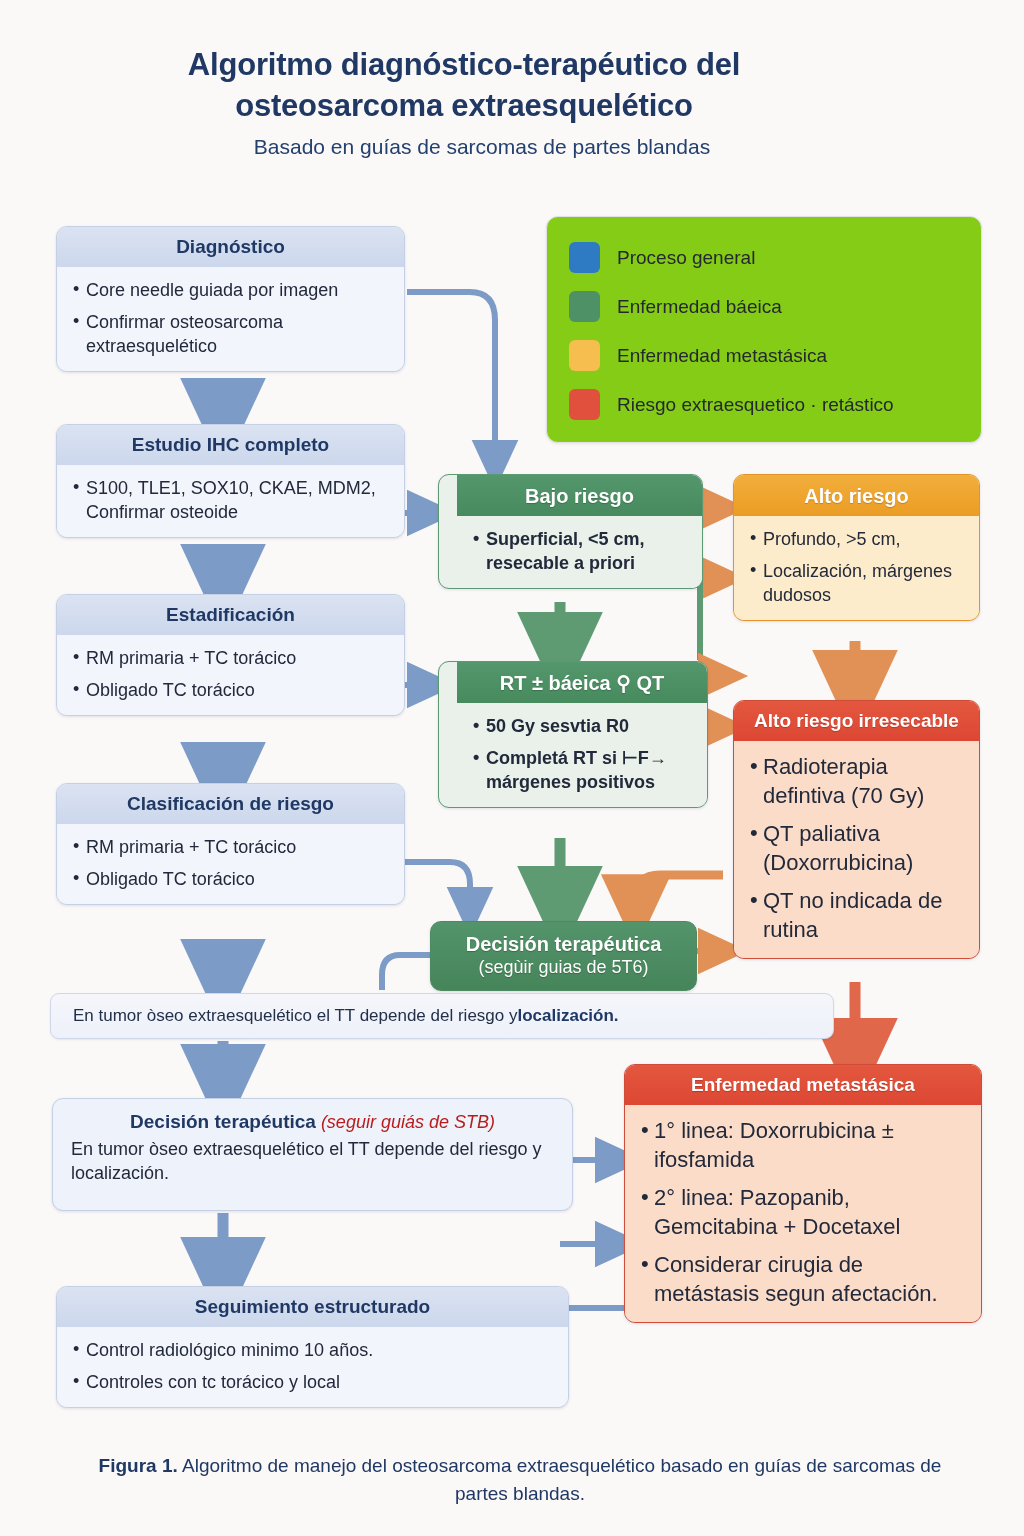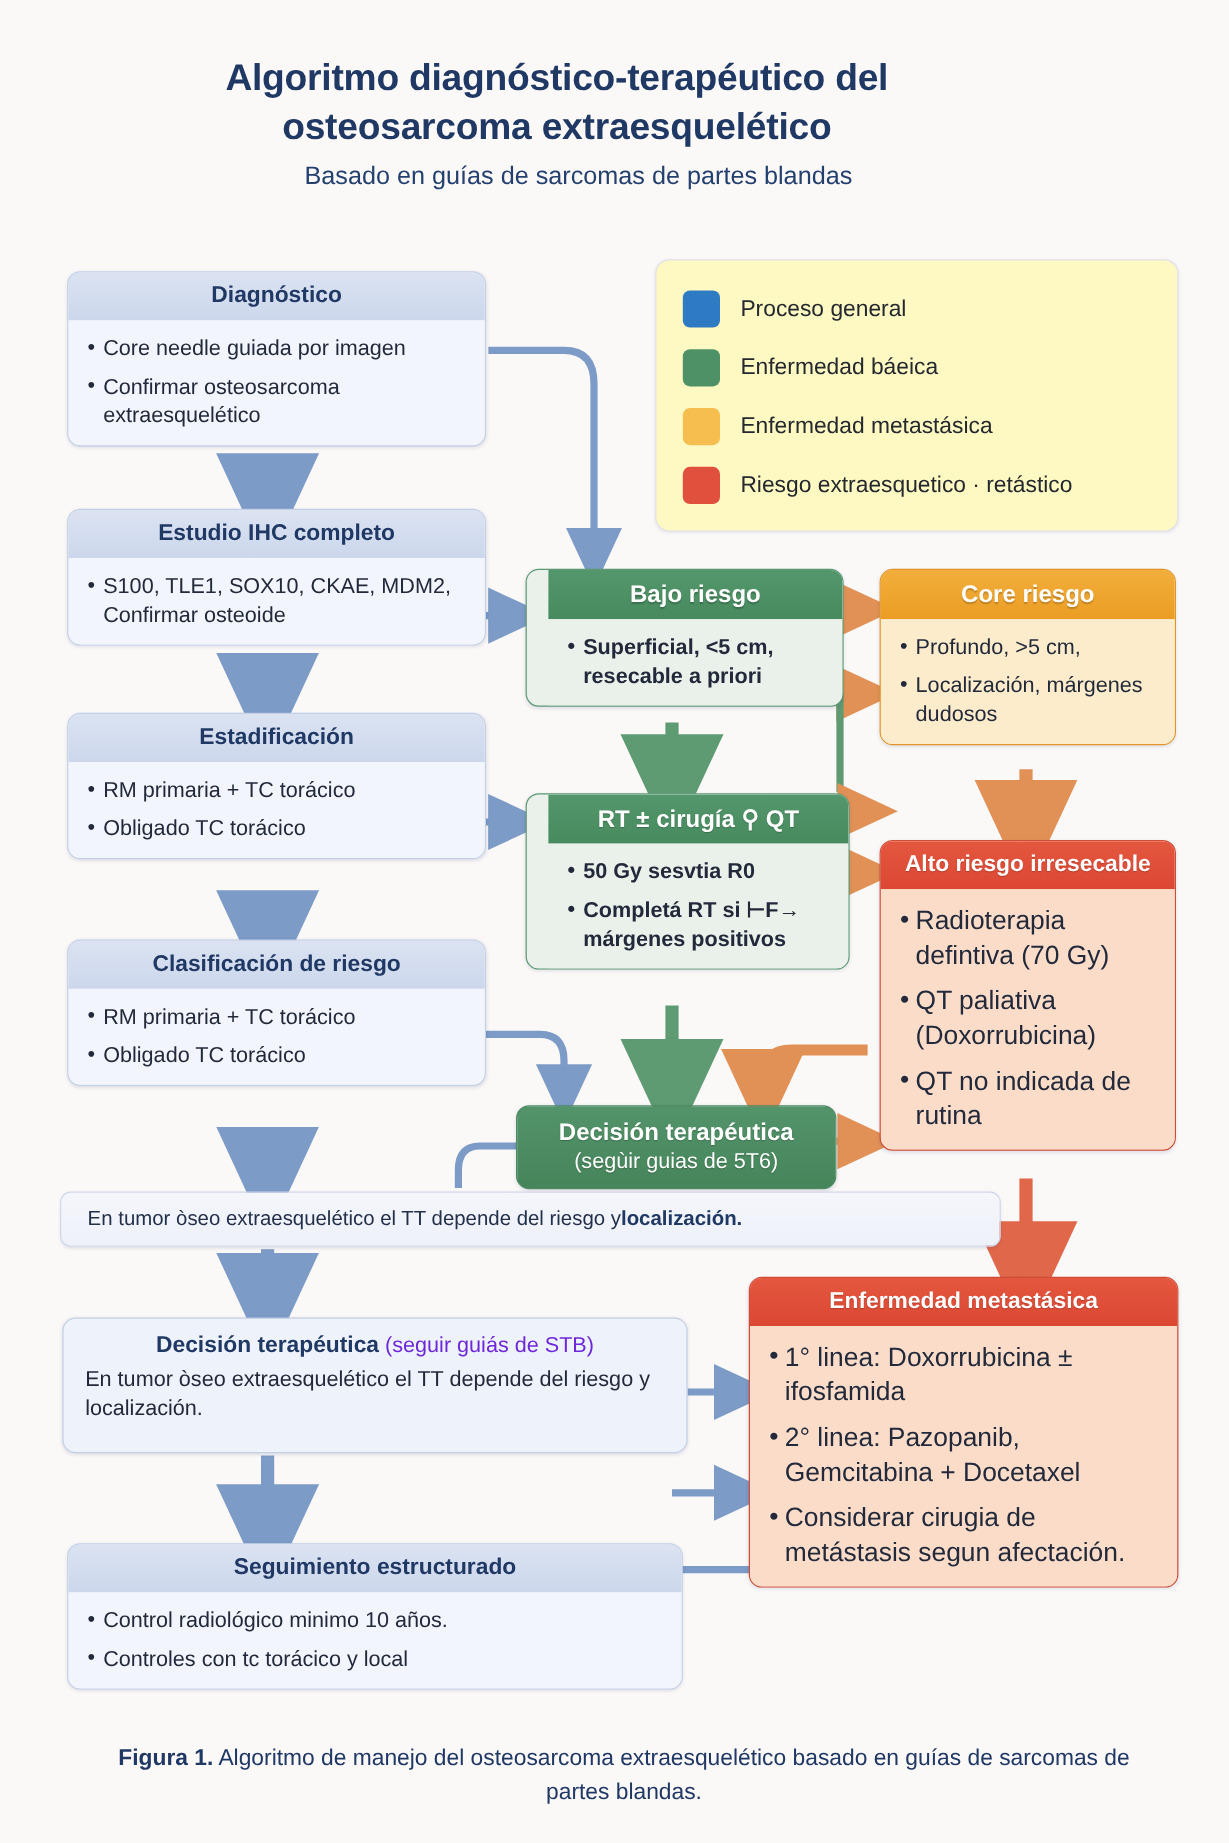--- a/index.html
+++ b/index.html
@@ -57,21 +57,21 @@
 
   
   .red{border:1px solid #cf4c39;background:#fbdcc8;}
   .red .hd{background:linear-gradient(180deg,#e4573f,#dc4733);color:#ffffff;font-size:19px;
            text-shadow:0 1px 1px rgba(0,0,0,.22);}
   .red .bd{background:#fbdcc9;color:#22293a;font-size:22px;}
 
   
   #legend{
     position:absolute;left:546px;top:216px;width:436px;height:227px;
-    background:#fef9c3;border:1px solid #e2e2e6;border-radius:12px;
+    background:#84cc16;border:1px solid #e2e2e6;border-radius:12px;
     box-shadow:0 1px 3px rgba(40,60,100,.10);
     z-index:2;padding:16px 0 0 22px;box-sizing:border-box;
   }
   .lg-row{display:flex;align-items:center;height:49px;}
   .lg-sw{width:31px;height:31px;border-radius:6px;flex:none;margin-right:17px;}
   .lg-tx{font-size:19px;color:#25282e;}
 
   
   #banner{
     position:absolute;left:50px;top:993px;width:784px;height:46px;
@@ -85,21 +85,21 @@
 
   
   #dec-low{
     position:absolute;left:52px;top:1098px;width:521px;height:113px;
     background:#eef2fa;border:1px solid #c3d0e6;border-radius:11px;z-index:2;
     box-sizing:border-box;padding:12px 18px 0;
     box-shadow:0 1px 3px rgba(40,60,100,.13);
   }
   #dec-low .t1{text-align:center;font-size:19px;color:#1f3864;margin-bottom:4px;}
   #dec-low .t1 b{font-weight:bold;}
-  #dec-low .t1 .sm{font-weight:normal;font-size:18px;color:#6d28d9;}
+  #dec-low .t1 .sm{font-weight:normal;font-size:18px;color:#b91c1c;font-style:italic;}
   #dec-low .t2{font-size:18px;color:#22293a;line-height:1.36;}
 
   
   #dec-green{
     position:absolute;left:430px;top:921px;width:265px;height:68px;z-index:2;
     border:1px solid #4d8a63;border-radius:11px;
     background:linear-gradient(180deg,#54946b,#46855a);
     box-shadow:0 1px 3px rgba(40,60,100,.16);
     display:flex;flex-direction:column;align-items:center;justify-content:center;
     color:#fff;text-shadow:0 1px 1px rgba(0,0,0,.25);
@@ -251,31 +251,31 @@
   <div class="node green" style="left:438px;top:474px;width:245px;">
     <div class="hd">Bajo riesgo</div>
     <div class="bd">
       <ul>
         <li>Superficial, &lt;5 cm, resecable a priori</li>
       </ul>
     </div>
   </div>
 
   <div class="node orange" style="left:733px;top:474px;width:245px;">
-    <div class="hd">Core riesgo</div>
+    <div class="hd">Alto riesgo</div>
     <div class="bd">
       <ul>
         <li>Profundo, &gt;5 cm,</li>
         <li>Localización, márgenes dudosos</li>
       </ul>
     </div>
   </div>
 
   <div class="node green" style="left:438px;top:661px;width:250px;">
-    <div class="hd">RT ± cirugía ⚲ QT</div>
+    <div class="hd">RT ± báeica ⚲ QT</div>
     <div class="bd">
       <ul>
         <li>50 Gy sesvtia R0</li>
         <li>Completá RT si ⊢F→ márgenes positivos</li>
       </ul>
     </div>
   </div>
 
   <div class="node red" style="left:733px;top:700px;width:245px;">
     <div class="hd">Alto riesgo irresecable</div>

